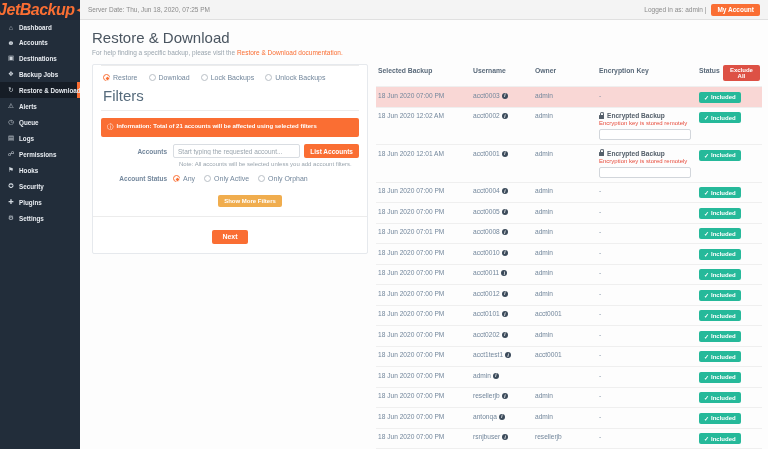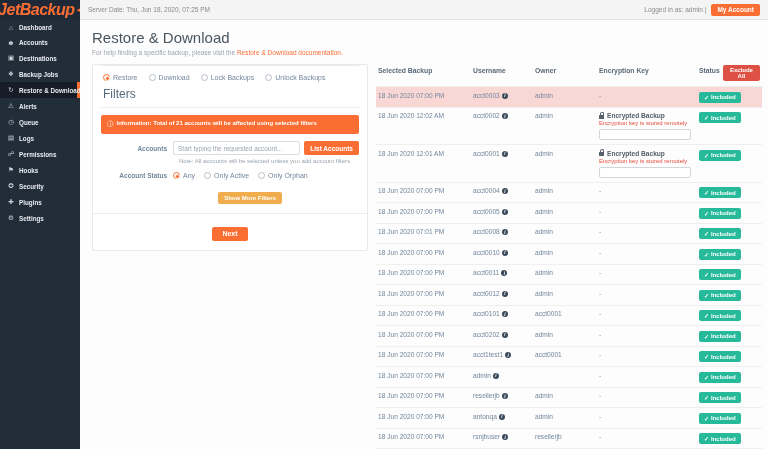--- a/index.html
+++ b/index.html
@@ -41,21 +41,21 @@
   .panel { width:276px; background:#fff; border:1px solid #e6e9ed; border-radius:2px; flex:0 0 276px; }
   .ptitle { font-size:9.5px; color:#566b7c; padding:8px 10px 6px; }
   .pdiv { border:none; border-top:1px solid #ececec; margin:0 8px; }
   .radio-row { display:flex; align-items:center; gap:11px; padding:8px 10px 3px; }
   .radio-opt { display:flex; align-items:center; gap:3px; font-size:7px; color:#73879c; cursor:pointer; }
   .radio { width:7px; height:7px; border:1px solid #b9bfc6; border-radius:50%; position:relative;
     background:#fff; flex:0 0 7px; }
   .radio.sel { border-color:#fa6e33; }
   .radio.sel::after { content:""; position:absolute; left:1px; top:1px; width:3px; height:3px;
     border:0.5px solid #fff; background:#fa6e33; border-radius:50%; }
-  .filters-title { font-size:12px; color:#566b7c; padding:3px 10px 6px; }
+  .filters-title { font-size:15px; color:#566b7c; padding:3px 10px 6px; }
   .alert { margin:7px 8px; background:#fa6e33; border-radius:2px; color:#fff; font-size:6px;
     font-weight:bold; padding:5px 6px; display:flex; gap:3px; align-items:flex-start; }
   .alert-icon { font-size:6.5px; font-weight:normal; }
   .frow { display:flex; align-items:center; margin:7px 8px 0; }
   .flabel { width:72px; flex:0 0 72px; text-align:right; padding-right:6px; font-size:6.5px;
     font-weight:bold; color:#73879c; }
   .finput { flex:1; height:14px; border:1px solid #d9dde2; border-radius:2px; font-size:6.5px;
     color:#555; padding:0 4px; font-family:inherit; min-width:0; }
   .finput::placeholder { color:#9aa5ae; }
   .btn-list { margin-left:4px; font-size:6.5px; font-weight:bold; padding:0 6px; height:14px;

